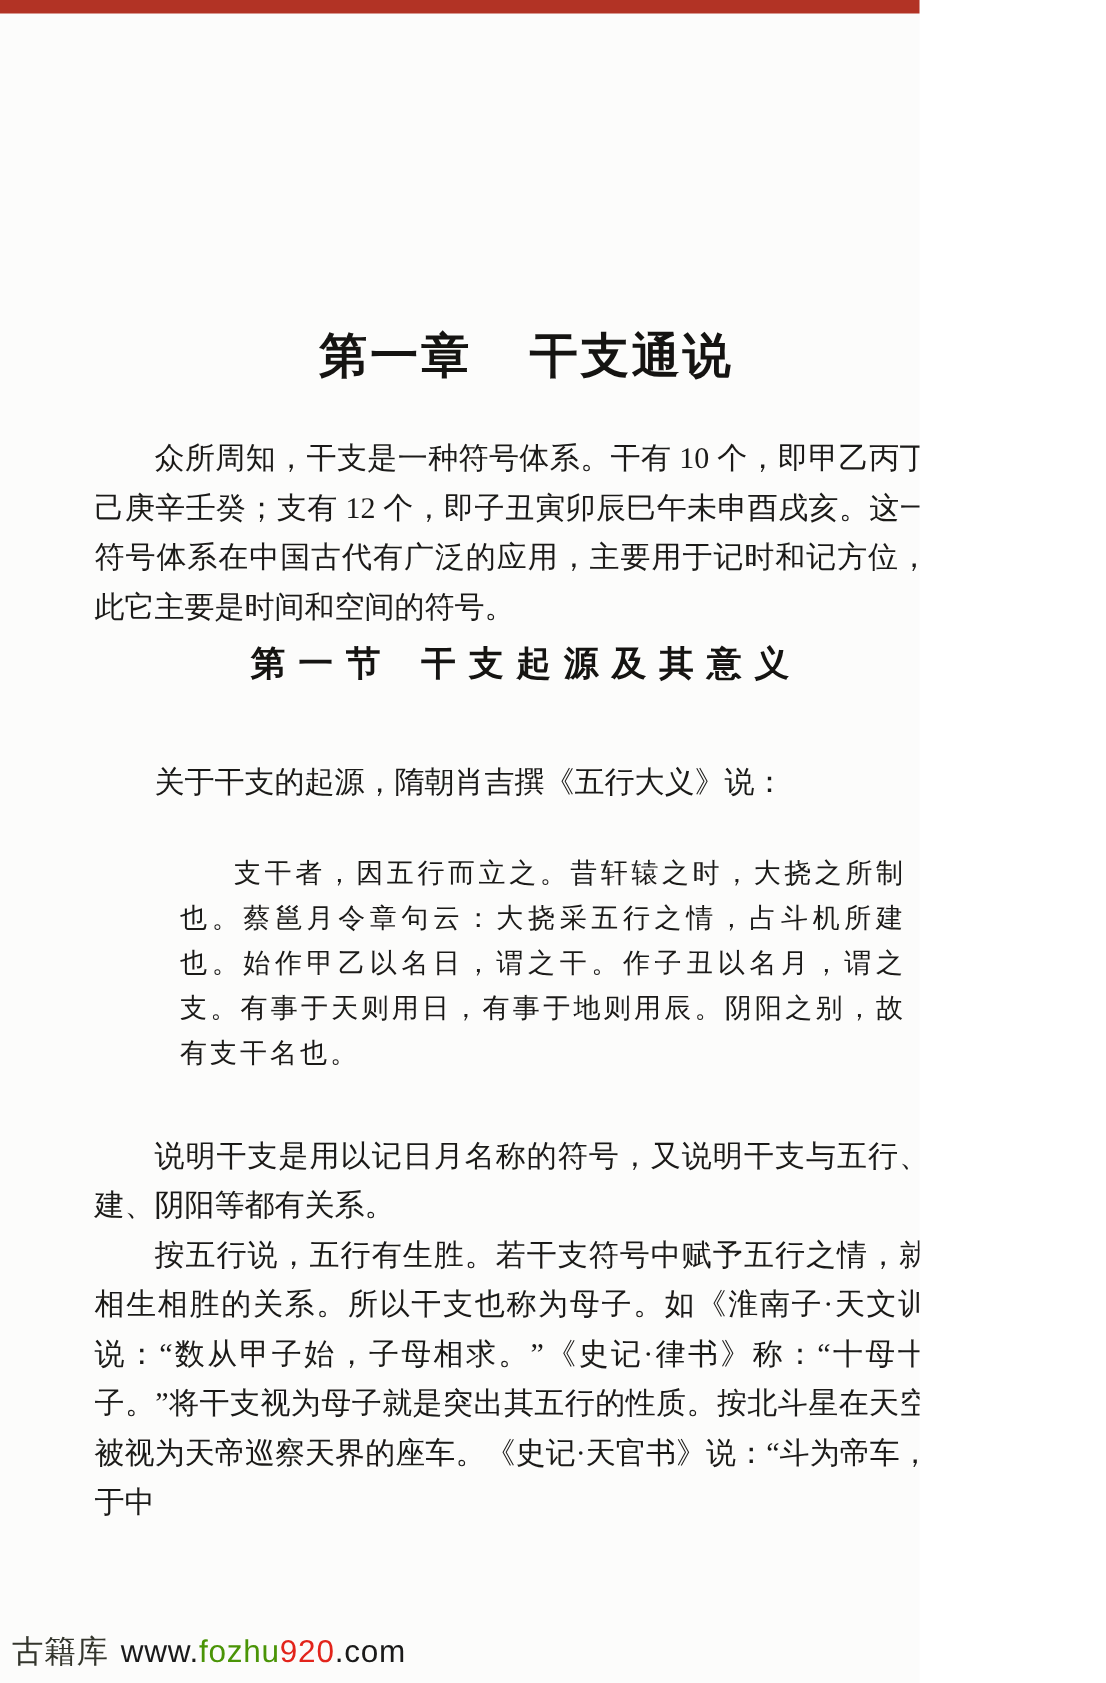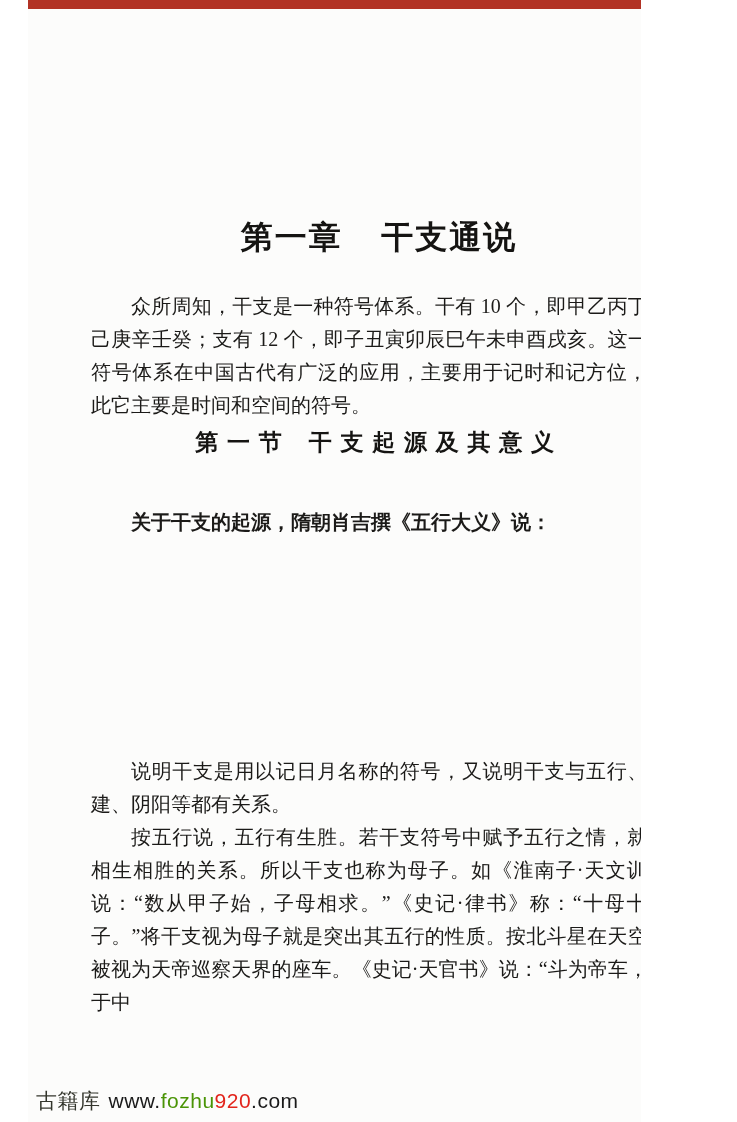--- a/index.html
+++ b/index.html
@@ -5,21 +5,20 @@
   * { margin: 0; padding: 0; box-sizing: border-box; }
   html, body { background: #ffffff; }
   .page {
     position: relative;
     width: 613px;
     height: 1122px;
     background: #fcfcfb;
     overflow: hidden;
     font-family: "Liberation Serif", "DejaVu Serif", serif;
     color: #151412;
-    margin-left: 28px;
   }
   .top-bar {
     position: absolute;
     top: 0; left: 0;
     width: 737px; height: 9px;
     background: #b23325;
   }
   
   .chapter-title {
     position: absolute;
@@ -44,21 +43,21 @@
   .section-title {
     position: absolute;
     top: 427px; left: 62px; width: 578px;
     text-align: center;
     font-size: 23px;
     font-weight: bold;
     letter-spacing: 0.38em;
     white-space: nowrap;
   }
   .section-title .t-name { margin-left: 0.8em; }
-  .lead-in { top: 506px; text-align: left; font-weight: bold; }
+  .lead-in { top: 506px; text-align: left; }
   .quote {
     position: absolute;
     left: 120px; width: 484px;
     top: 567px;
     font-size: 18px;
     line-height: 30px;
     letter-spacing: 2px;
     text-align: justify;
     text-indent: 2em;
     color: #1b1a18;
@@ -113,20 +112,21 @@
   <div class="top-bar"></div>
 
   <h1 class="chapter-title"><span class="t-num">第一章</span><span class="t-name">干支通说</span></h1>
 
   <p class="para para1">众所周知，干支是一种符号体系。干有 10 个，即甲乙丙丁戊己庚辛壬癸；支有 12 个，即子丑寅卯辰巳午未申酉戌亥。这一套符号体系在中国古代有广泛的应用，主要用于记时和记方位，因此它主要是时间和空间的符号。</p>
 
   <h2 class="section-title"><span class="t-num">第一节</span><span class="t-name">干支起源及其意义</span></h2>
 
   <p class="para lead-in">关于干支的起源，隋朝肖吉撰《五行大义》说：</p>
 
+  <blockquote class="quote">支干者，因五行而立之。昔轩辕之时，大挠之所制也。蔡邕月令章句云：大挠采五行之情，占斗机所建也。始作甲乙以名日，谓之干。作子丑以名月，谓之支。有事于天则用日，有事于地则用辰。阴阳之别，故有支干名也。</blockquote>
 
   <p class="para para2">说明干支是用以记日月名称的符号，又说明干支与五行、斗建、阴阳等都有关系。</p>
 
   <p class="para para3">按五行说，五行有生胜。若干支符号中赋予五行之情，就有相生相胜的关系。所以干支也称为母子。如《淮南子·天文训》说：“数从甲子始，子母相求。”《史记·律书》称：“十母十二子。”将干支视为母子就是突出其五行的性质。按北斗星在天空中被视为天帝巡察天界的座车。《史记·天官书》说：“斗为帝车，运于中</p>
 
   <div class="sidebar-rule"></div>
 
   <div class="sidebar-text"><span>第一章</span><span class="part2">干支通说</span></div>
 
   <div class="page-number">1</div>

